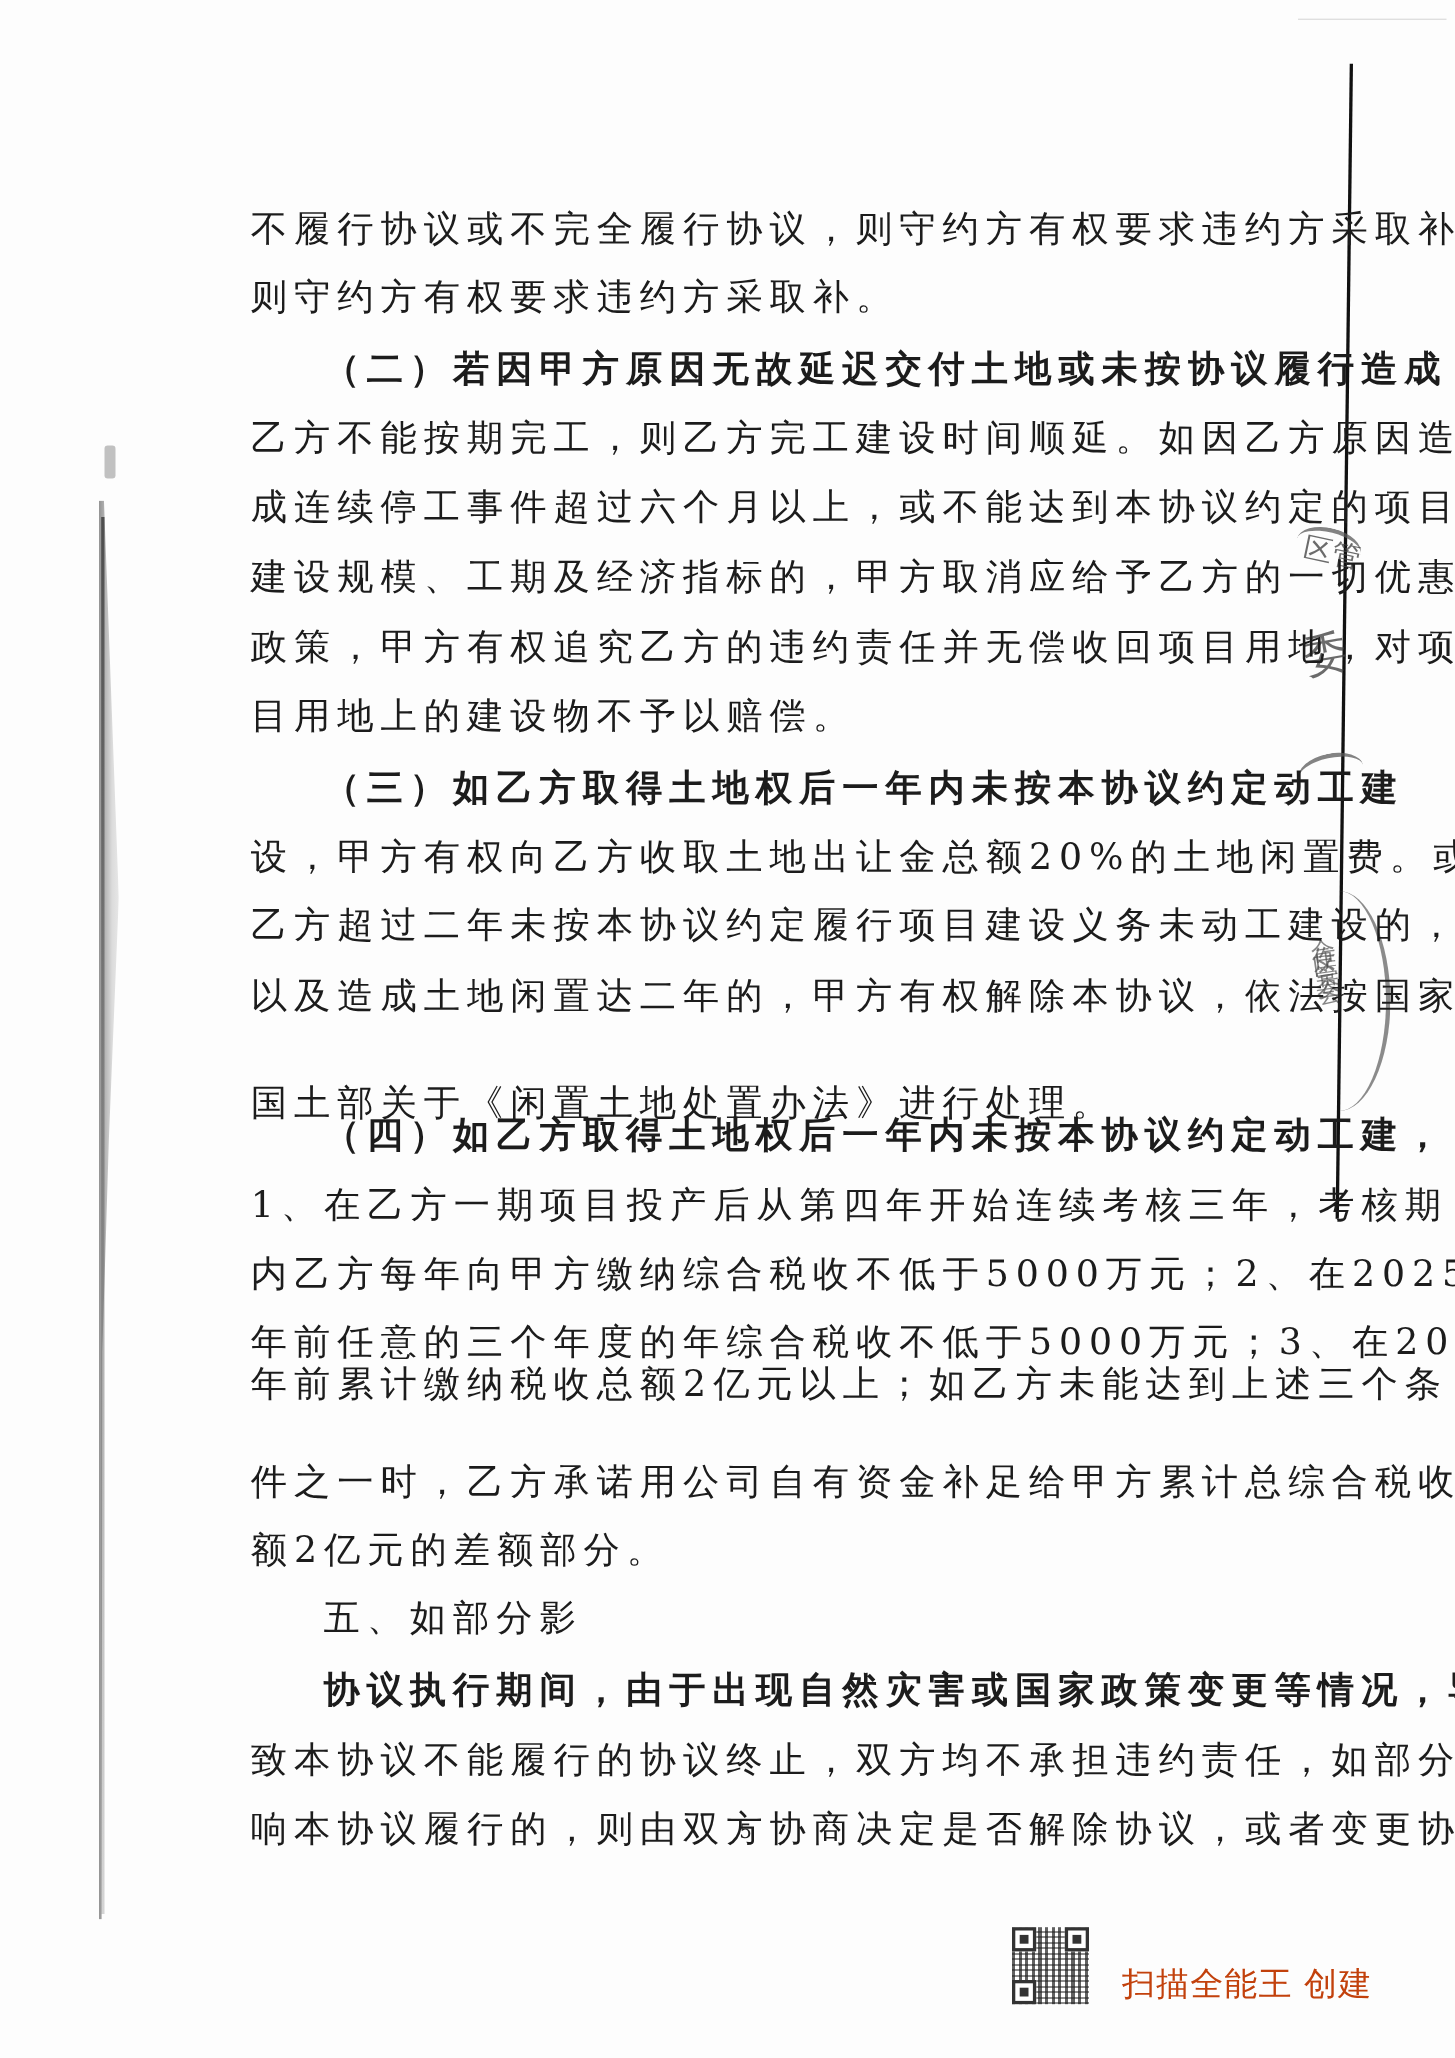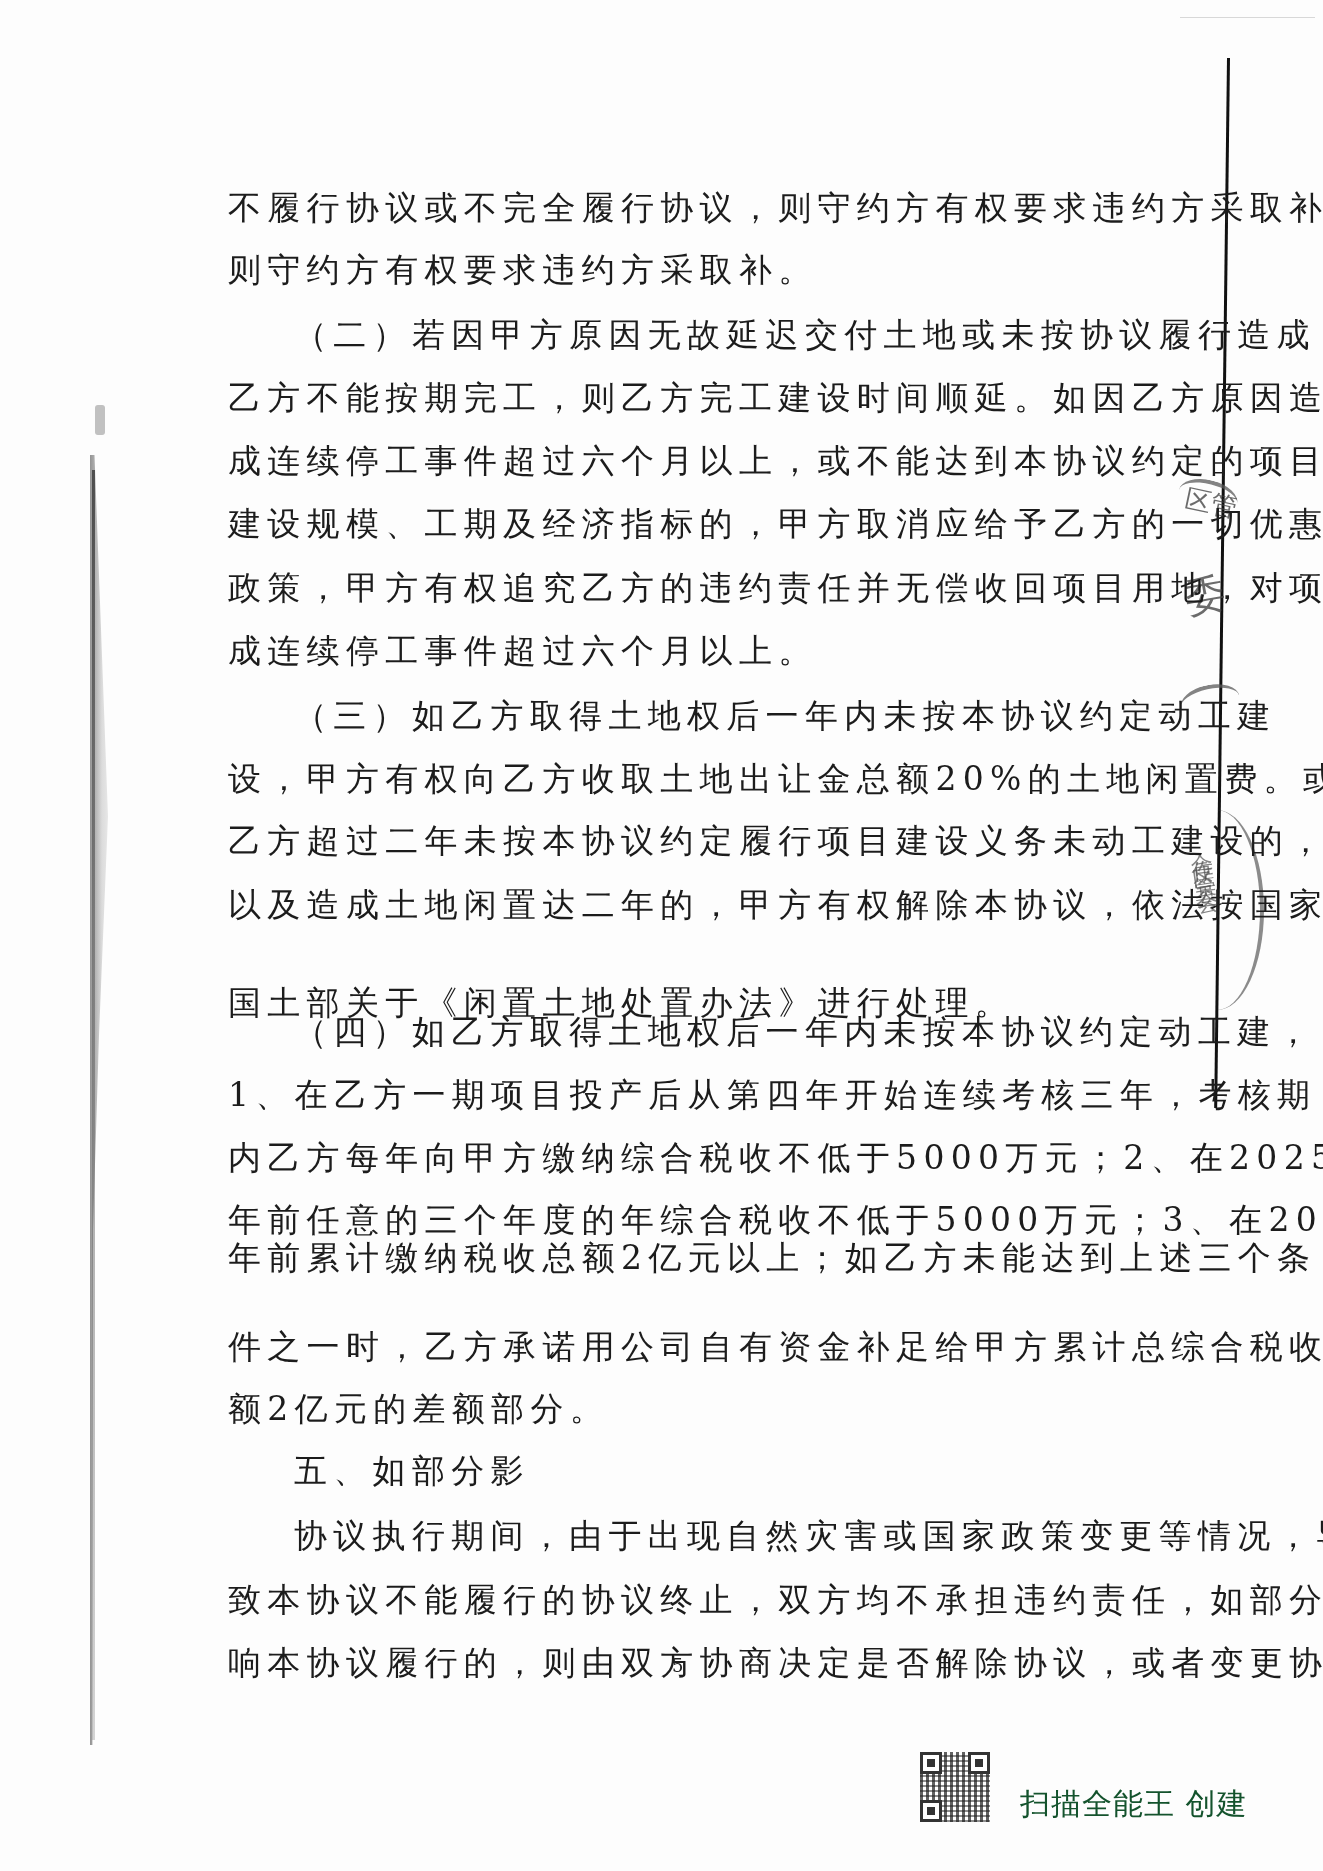--- a/index.html
+++ b/index.html
@@ -96,21 +96,21 @@
     .line {
       position: absolute;
       left: 0;
       white-space: nowrap;
       font-size: 33px;
       letter-spacing: 6.3px;
       line-height: 60px;
       height: 60px;
       color: #1c1c1c;
     }
-    .line.indent { left: 66px; }
+    .line.indent { left: 66px; font-weight: bold; }
     .line.heading { left: 66px; }
 
     .page-number {
       position: absolute;
       left: 672px;
       top: 1655px;
       font-size: 18px;
       color: #222;
       font-family: "DejaVu Serif", serif;
     }
@@ -145,21 +145,21 @@
       background: #333;
     }
     .qr .f1 { left: 0; top: 0; }
     .qr .f2 { right: 0; top: 0; }
     .qr .f3 { left: 0; bottom: 0; }
     .wm-text {
       margin-left: 30px;
       margin-top: 36px;
       font-family: "DejaVu Sans", "Liberation Sans", sans-serif;
       font-size: 30px;
-      color: #14532d;
+      color: #c2410c;
       letter-spacing: 1px;
     }
   </style>
 </head>
 <body>
 
 <div class="page">
 
   <div class="binding-shadow"></div>
   <div class="binding-line"></div>
@@ -176,21 +176,21 @@
   <div class="seal seal-4">合作区管委会</div>
 
   <div class="content">
     <div class="line" style="top:0px">不履行协议或不完全履行协议，则守约方有权要求违约方采取补</div>
     <div class="line" style="top:62px">则守约方有权要求违约方采取补。</div>
     <div class="line indent" style="top:127px">（二）若因甲方原因无故延迟交付土地或未按协议履行造成</div>
     <div class="line" style="top:190px">乙方不能按期完工，则乙方完工建设时间顺延。如因乙方原因造</div>
     <div class="line" style="top:253px">成连续停工事件超过六个月以上，或不能达到本协议约定的项目</div>
     <div class="line" style="top:316px">建设规模、工期及经济指标的，甲方取消应给予乙方的一切优惠</div>
     <div class="line" style="top:380px">政策，甲方有权追究乙方的违约责任并无偿收回项目用地，对项</div>
-    <div class="line" style="top:443px">成连续停工事件超过六个月以上。</div>
+    <div class="line" style="top:443px">目用地上的建设物不予以赔偿。</div>
     <div class="line indent" style="top:508px">（三）如乙方取得土地权后一年内未按本协议约定动工建</div>
     <div class="line" style="top:571px">设，甲方有权向乙方收取土地出让金总额20%的土地闲置费。或</div>
     <div class="line" style="top:633px">乙方超过二年未按本协议约定履行项目建设义务未动工建设的，</div>
     <div class="line" style="top:697px">以及造成土地闲置达二年的，甲方有权解除本协议，依法按国家</div>
     <div class="line" style="top:795px">国土部关于《闲置土地处置办法》进行处理。</div>
     <div class="line indent" style="top:824px">（四）如乙方取得土地权后一年内未按本协议约定动工建，</div>
     <div class="line" style="top:887px">1、在乙方一期项目投产后从第四年开始连续考核三年，考核期</div>
     <div class="line" style="top:950px">内乙方每年向甲方缴纳综合税收不低于5000万元；2、在2025</div>
     <div class="line" style="top:1012px">年前任意的三个年度的年综合税收不低于5000万元；3、在2025</div>
     <div class="line" style="top:1050px">年前累计缴纳税收总额2亿元以上；如乙方未能达到上述三个条</div>

